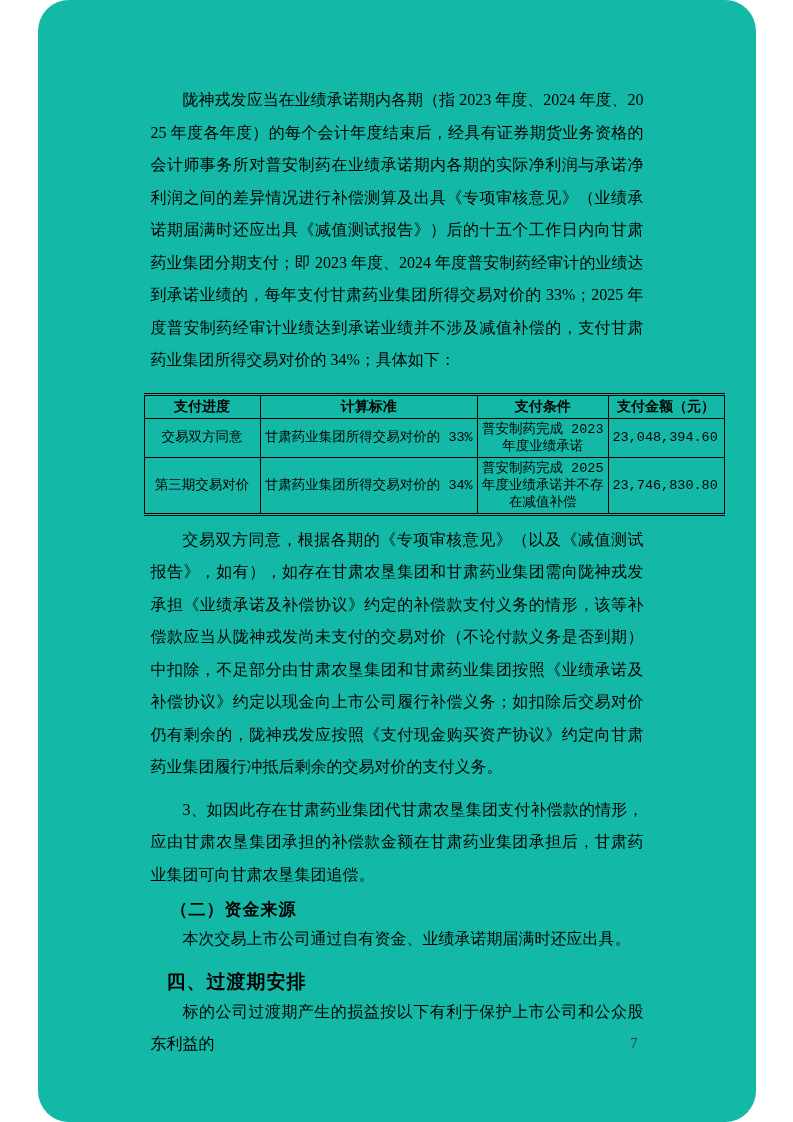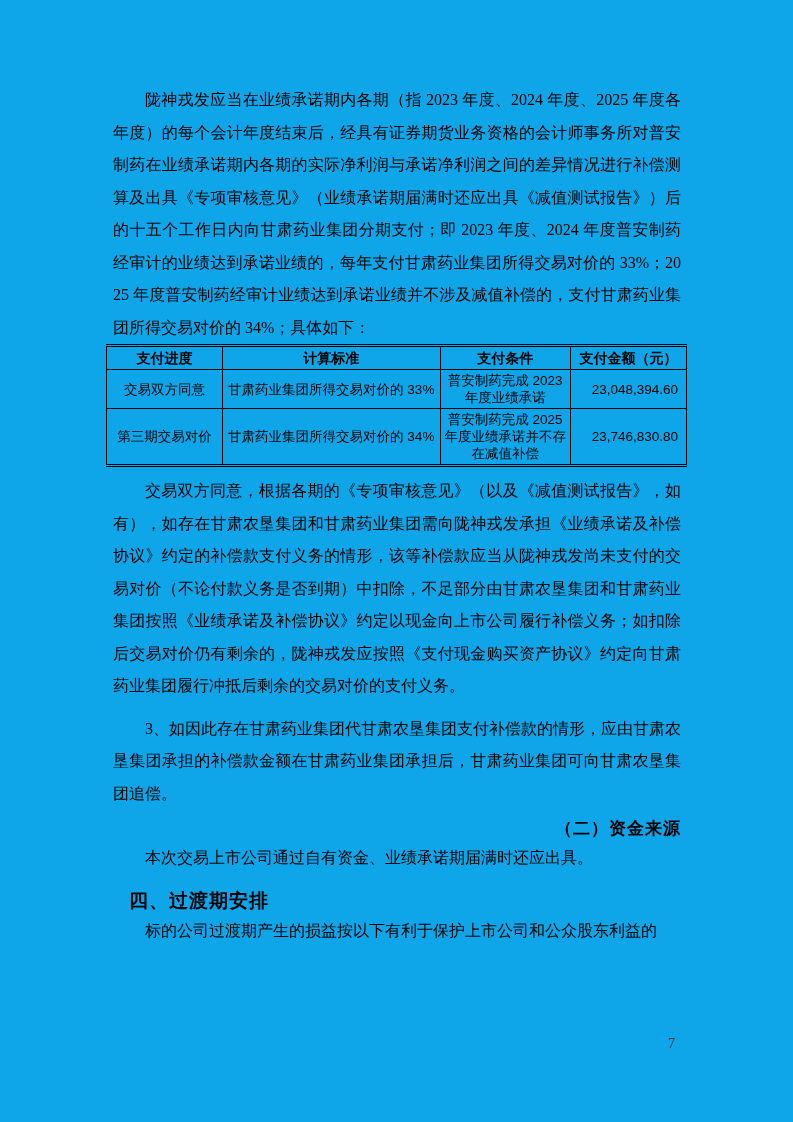--- a/index.html
+++ b/index.html
@@ -2,50 +2,51 @@
 <html><head>
 <meta charset="utf-8">
 <style>
   html, body {
     margin: 0;
     padding: 0;
     background: #ffffff;
   }
   .page {
     position: relative;
-    width: 793px;
+    width: 718px;
     height: 1122px;
-    background: #0ea5e9;
+    background: #14b8a6;
     color: #000000;
     font-family: "Liberation Serif", "DejaVu Serif", serif;
     overflow: hidden;
     margin: 0 auto;
+    border-radius: 31px;
   }
   .content {
     padding: 84px 112px 0 113px;
   }
   p.body-para {
     margin: 0;
     font-size: 16px;
     line-height: 32.5px;
     text-align: justify;
     text-justify: inter-ideograph;
     text-indent: 2em;
     word-break: break-all;
   }
   p.body-para.spaced { margin-top: 10px; font-family: Liberation Serif, serif; }
 
   table.pay-table {
     table-layout: fixed;
     border-collapse: collapse;
     width: 581px;
-    margin: 0 0 8px -7px;
+    margin: 16px 0 8px -7px;
     border-top: 3px double #000;
     border-bottom: 3px double #000;
-    font-family: Liberation Sans, sans-serif;
+    font-family: Liberation Mono, monospace;
   }
   table.pay-table th,
   table.pay-table td {
     border: 1px solid #000;
     text-align: center;
     vertical-align: middle;
     overflow: hidden;
   }
   table.pay-table th {
     font-size: 14px;
@@ -64,21 +65,20 @@
   }
 
   .heading-sub {
     margin: 6px 0 0 12px;
     padding-left: 8px;
     font-family: "Liberation Sans", "DejaVu Sans", sans-serif;
     font-size: 17px;
     font-weight: bold;
     line-height: 26px;
     letter-spacing: 1px;
-    text-align: right;
   }
   .heading-main {
     margin: 12px 0 0 16px;
     font-family: "Liberation Sans", "DejaVu Sans", sans-serif;
     font-size: 19px;
     font-weight: bold;
     line-height: 28px;
     letter-spacing: 1px;
   }
   .after-heading { margin-top: 14px; }

